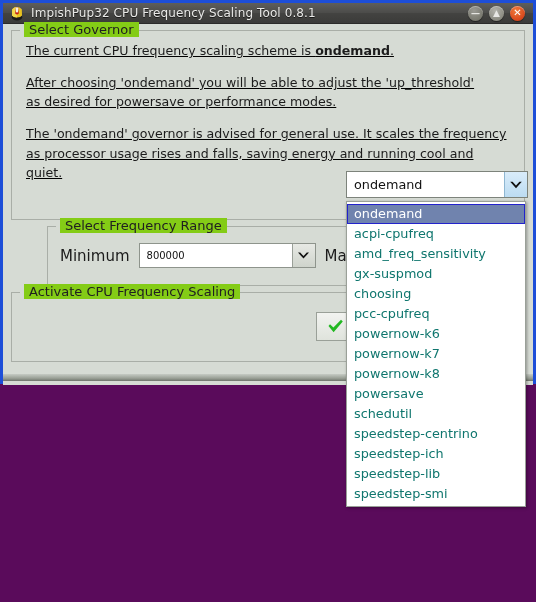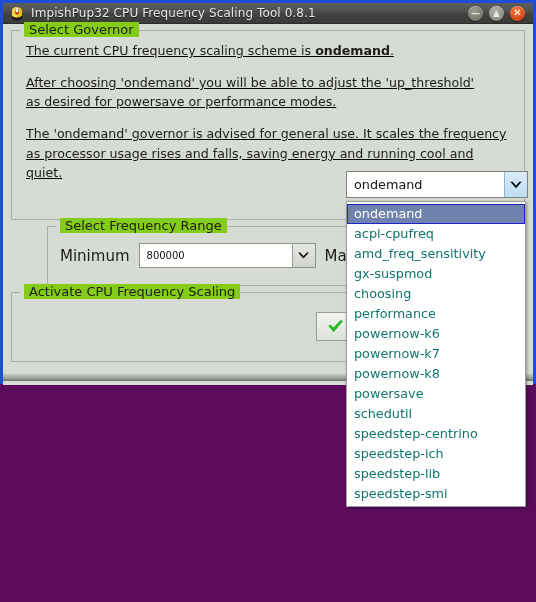--- a/index.html
+++ b/index.html
@@ -394,21 +394,21 @@
         </svg>
       </div>
     </div>
 
     <div id="governor-list">
         <div class="opt selected">ondemand</div>
         <div class="opt">acpi-cpufreq</div>
         <div class="opt">amd_freq_sensitivity</div>
         <div class="opt">gx-suspmod</div>
         <div class="opt">choosing</div>
-        <div class="opt">performance</div>
+        <div class="opt">pcc-cpufreq</div>
         <div class="opt">powernow-k6</div>
         <div class="opt">powernow-k7</div>
         <div class="opt">powernow-k8</div>
         <div class="opt">powersave</div>
         <div class="opt">schedutil</div>
         <div class="opt">speedstep-centrino</div>
         <div class="opt">speedstep-ich</div>
         <div class="opt">speedstep-lib</div>
         <div class="opt">speedstep-smi</div>
       </div>

